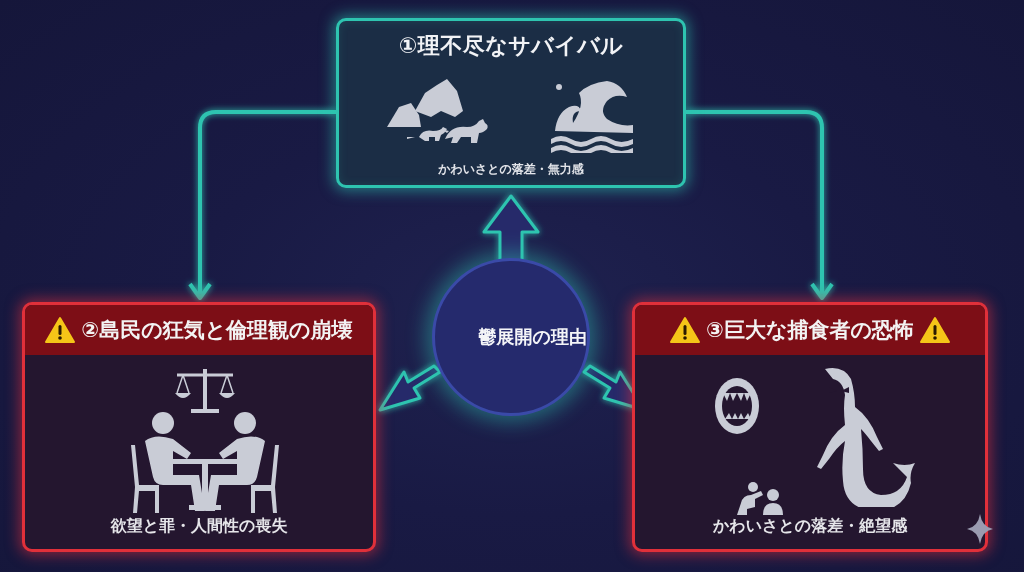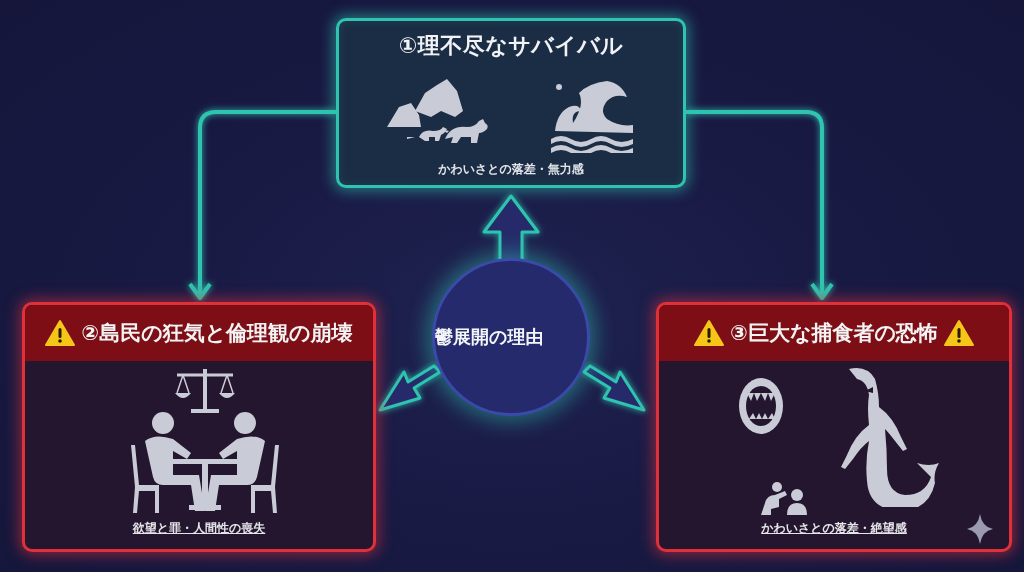--- a/index.html
+++ b/index.html
@@ -30,38 +30,38 @@
 
   
   .box-red {
     top: 302px; height: 250px; box-sizing: border-box;
     border: 3px solid #e0303a; border-radius: 10px;
     background: #24162f;
     box-shadow: 0 0 14px 3px rgba(224,48,58,0.55);
     overflow: hidden;
   }
   .box-left { left: 22px; width: 354px; }
-  .box-right { left: 656px; width: 356px; }
+  .box-right { left: 632px; width: 356px; }
   .box-red .header {
-    position: absolute; left: 0; right: 0; top: 0; height: 56px;
+    position: absolute; left: 0; right: 0; top: 0; height: 50px;
     background: #7d0e16; display: flex; align-items: center; justify-content: center; gap: 6px;
   }
   .box-red .header .htxt { font-size: 21px; font-weight: bold; color: #f3f3f3; white-space: nowrap; }
   .box-red .caption {
     position: absolute; left: 0; right: 0; bottom: 12px; text-align: center;
-    font-size: 12px; font-weight: bold; color: #e6e6ea; text-decoration: underline;
+    font-size: 16px; font-weight: bold; color: #e6e6ea;
   }
   .warn { width: 30px; height: 28px; flex: 0 0 auto; }
 
   
   .circle {
     left: 432px; top: 258px; width: 158px; height: 158px; border-radius: 50%;
     background: #252a6d; border: 3px solid #3a4aa8; box-sizing: border-box;
     box-shadow: 0 0 20px 6px rgba(46,196,176,0.45);
-    display: flex; align-items: center; justify-content: flex-start;
+    display: flex; align-items: center; justify-content: flex-end;
   }
   .circle span { font-size: 18px; font-weight: bold; color: #f4f5f8; }
 
   .sparkle { left: 967px; top: 514px; width: 26px; height: 30px; }
 </style>
 </head>
 <body>
 
 <svg class="layer" width="1024" height="572">
   <defs>

